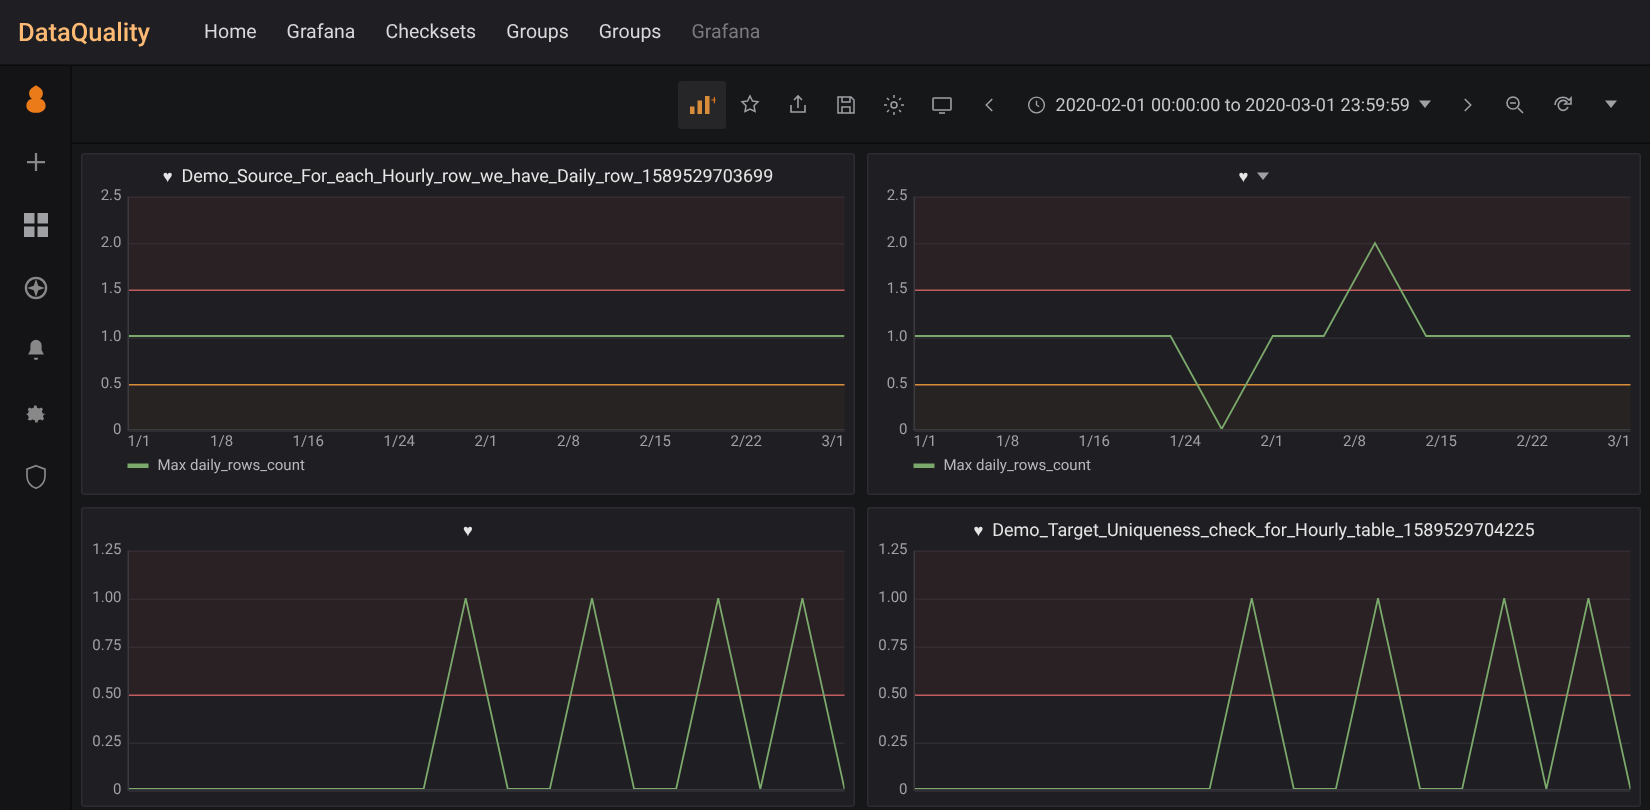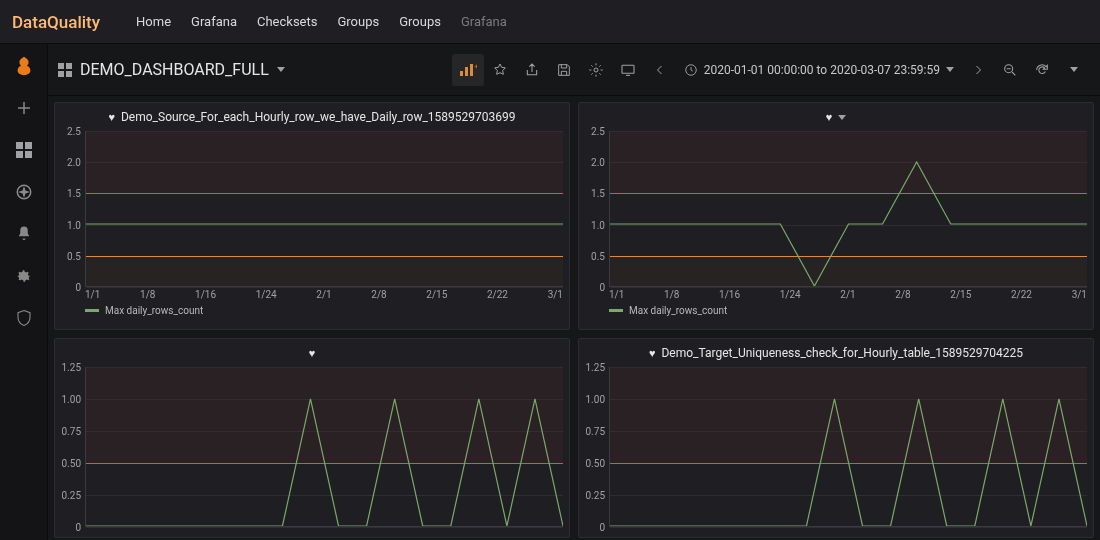--- a/index.html
+++ b/index.html
@@ -178,30 +178,20 @@
       </svg>
   </div>
   <div class="rail-icon">
     <svg viewBox="0 0 24 24" width="18" height="18">
         <path d="M12 2l8 3v6c0 5-3 9-8 11-5-2-8-6-8-11V5z" fill="none" stroke="#888" stroke-width="1.5"></path>
       </svg>
   </div>
 </div>
 
 <div class="dash-header">
-  <div class="dash-title-wrap">
-    <div class="grid4" style="width:14px;height:14px;">
-        <span></span>
-        <span></span>
-        <span></span>
-        <span></span>
-      </div>
-    <span>DEMO_DASHBOARD_FULL</span>
-    <span class="caret-dn"></span>
-  </div>
   <div class="dash-header-spacer"></div>
   <div class="hdr-btn accent">
     <svg width="18" height="14" viewBox="0 0 18 14">
         <rect x="1" y="8" width="3" height="5" fill="#d98c3a"></rect>
         <rect x="6" y="4" width="3" height="9" fill="#d98c3a"></rect>
         <rect x="11" y="1" width="3" height="12" fill="#d98c3a"></rect>
         <text x="15" y="6" font-size="8" fill="#eb7b18">+</text>
       </svg>
   </div>
   <div class="hdr-btn">
@@ -234,21 +224,21 @@
   <div class="hdr-btn">
     <svg width="12" height="12" viewBox="0 0 24 24">
         <path d="M15 4l-8 8 8 8" fill="none" stroke="#9fa1a4" stroke-width="2"></path>
       </svg>
   </div>
   <div class="time-picker">
     <svg width="14" height="14" viewBox="0 0 24 24">
         <circle cx="12" cy="12" r="9" fill="none" stroke="#9fa1a4" stroke-width="1.6"></circle>
         <path d="M12 7v5l3 2" stroke="#9fa1a4" stroke-width="1.6" fill="none"></path>
       </svg>
-    <span>2020-01-01 00:00:00 to 2020-03-07 23:59:59</span>
+    <span>2020-02-01 00:00:00 to 2020-03-01 23:59:59</span>
     <span class="caret-dn"></span>
   </div>
   <div class="hdr-btn">
     <svg width="12" height="12" viewBox="0 0 24 24">
         <path d="M9 4l8 8-8 8" fill="none" stroke="#9fa1a4" stroke-width="2"></path>
       </svg>
   </div>
   <div class="hdr-btn">
     <svg width="16" height="16" viewBox="0 0 24 24">
         <circle cx="10" cy="10" r="6" fill="none" stroke="#9fa1a4" stroke-width="1.6"></circle>

